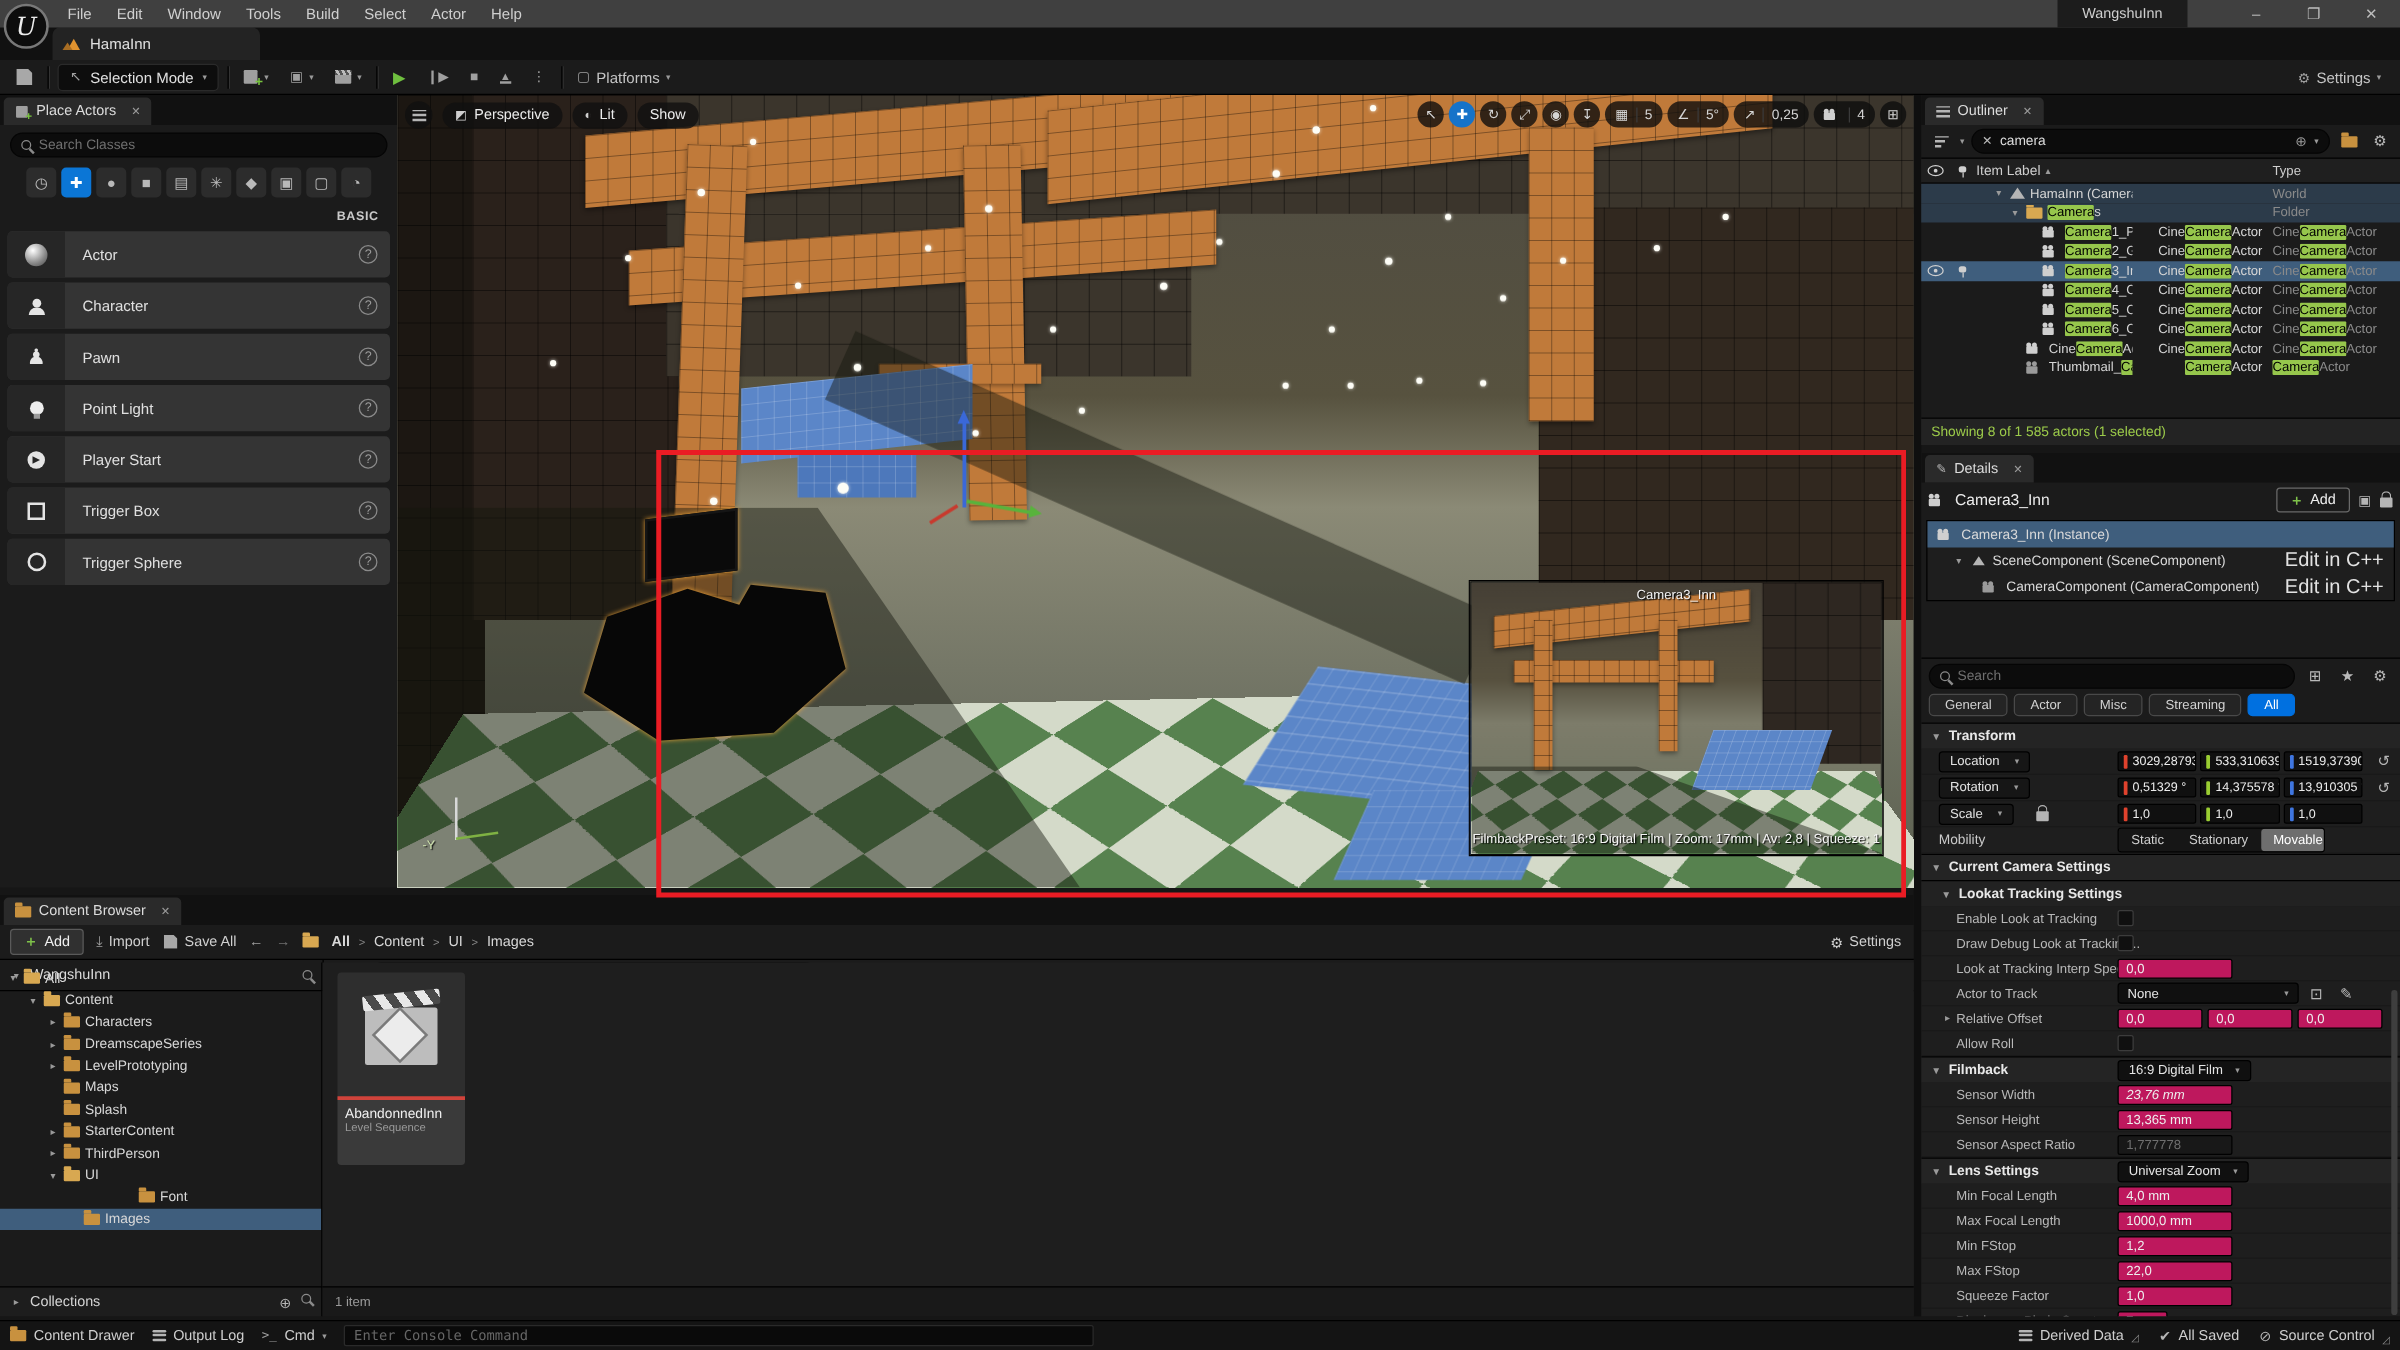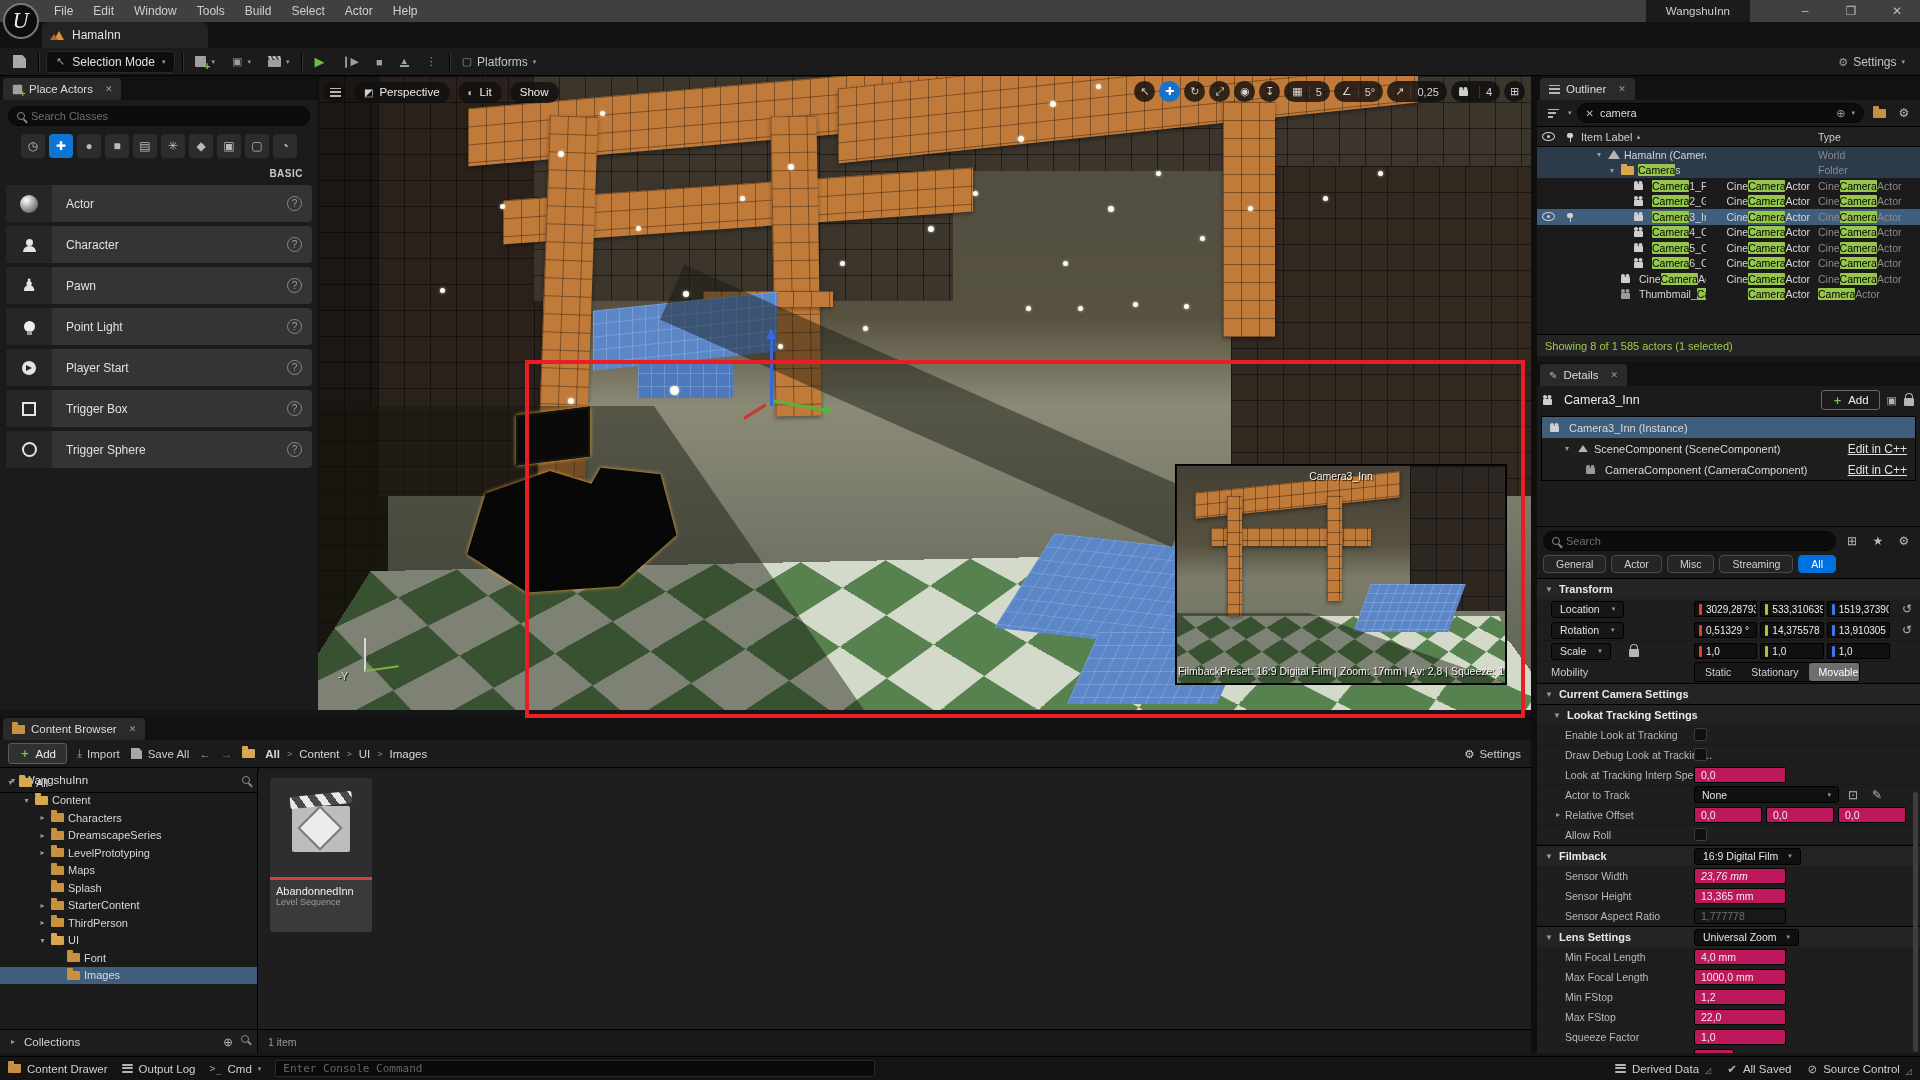--- a/index.html
+++ b/index.html
@@ -136,21 +136,21 @@
 #details{left:1537px;top:362px;width:383px;height:691px;background:#1b1b1b;overflow:hidden}
 #dtl-name-row{display:flex;align-items:center;height:28px;padding:0 6px;gap:7px}
 #dtl-name{font-size:12.5px;color:#ececec;flex:1}
 #add-btn{display:flex;align-items:center;gap:5px;border:1px solid #6a6a6a;border-radius:3px;height:20px;padding:0 10px;color:#efefef;font-size:11.5px}
 #add-btn b{color:#7fc24a;font-weight:bold}
 .lockic{width:10px;height:8px;background:#b5b5b5;border-radius:1px;position:relative;margin-top:4px}
 .lockic:before{content:"";position:absolute;left:1px;top:-5px;width:6px;height:5px;border:1.5px solid #b5b5b5;border-bottom:none;border-radius:4px 4px 0 0}
 #comps{margin:2px 4px;background:#1e1e1e;border:1px solid #000}
 .comp-row{display:flex;align-items:center;height:21px;font-size:11px;color:#d9d9d9;gap:5px;padding-right:8px}
 .comp-row.selected{background:#3f5e7d}
-.editc{margin-left:auto;text-decoration:underline;color:#e2e2e2;font-size:12px}
+.editc{margin-left:auto;color:#e2e2e2;font-size:16px}
 #dtl-spacer{height:44px;border-bottom:1px solid #000}
 #dtl-search-row{display:flex;align-items:center;gap:6px;padding:4px 6px 2px}
 #dtl-chips{display:flex;gap:5px;padding:2px 6px 5px}
 .chip{height:18px;border:1px solid #494949;border-radius:4px;background:#242424;display:flex;align-items:center;padding:0 12px;font-size:10.5px;color:#d2d2d2}
 .chip.on{background:#0070e0;border-color:#0070e0;color:#fff}
 .sec-hd{display:flex;align-items:center;height:21px;background:#242424;border-top:1px solid #000;font-size:11px;color:#e8e8e8;font-weight:bold;padding-left:8px;gap:6px}
 .sec-hd .exp{font-size:8px;color:#9a9a9a;font-weight:normal}
 .sec-hd.sub{padding-left:16px;background:#222}
 .hdr-drop{position:absolute;left:157px;height:17px;background:#101010;border:1px solid #000;border-radius:3px;display:flex;align-items:center;gap:10px;padding:0 8px;font-size:10.5px;color:#e5e5e5;font-weight:normal}
 .p-row{display:flex;align-items:center;height:20px;font-size:10.5px;color:#b9b9b9;position:relative;background:#1e1e1e;border-bottom:1px solid #191919}
@@ -1045,21 +1045,21 @@
           <div class="tree-row" style="padding-left: 38px;">
             <span class="tr-arrow">▸</span>
             <span class="fld"></span>
             <span>ThirdPerson</span>
           </div>
           <div class="tree-row" style="padding-left: 38px;">
             <span class="tr-arrow">▾</span>
             <span class="fld open"></span>
             <span>UI</span>
           </div>
-          <div class="tree-row" style="padding-left: 54px;">
+          <div class="tree-row" style="padding-left: 54px; margin-left: 44px;">
             <span class="tr-arrow"></span>
             <span class="fld"></span>
             <span>Font</span>
           </div>
           <div class="tree-row selected" style="padding-left: 54px;">
             <span class="tr-arrow"></span>
             <span class="fld"></span>
             <span>Images</span>
           </div>
         </div>

